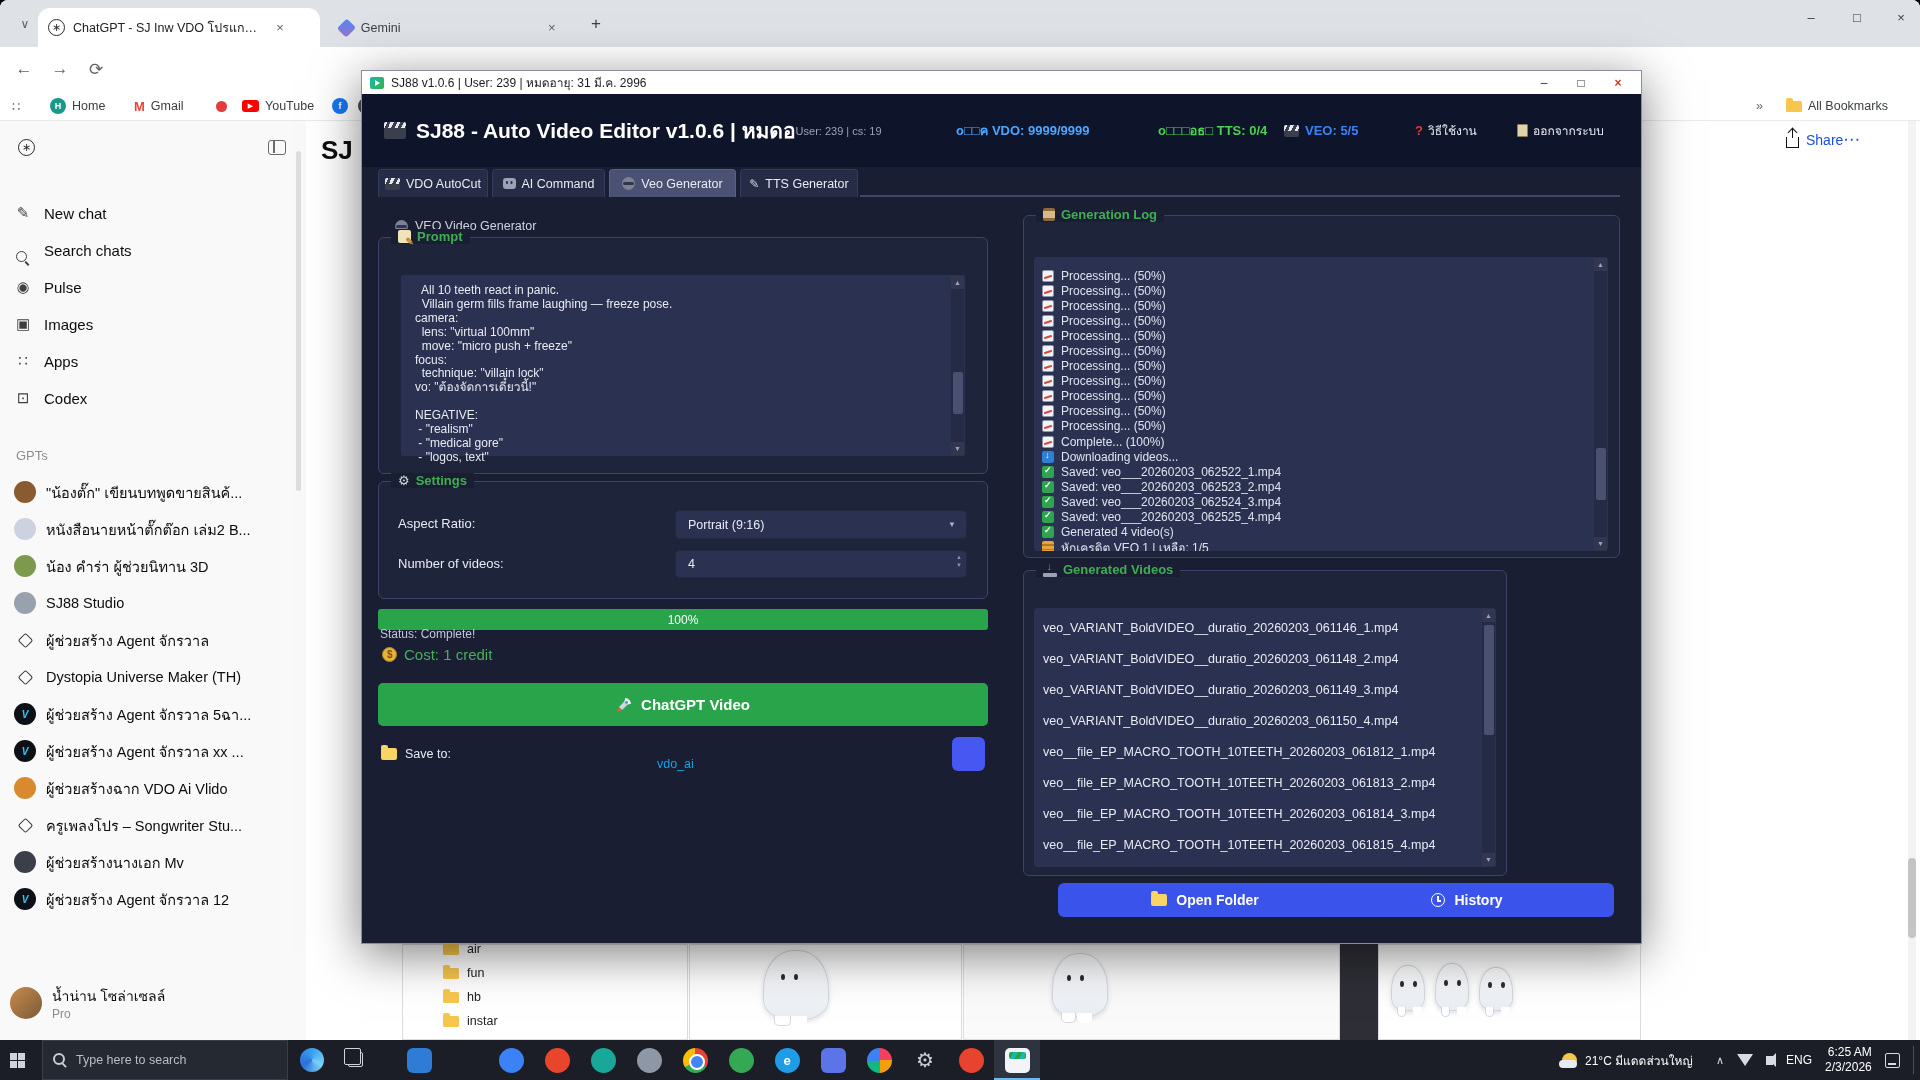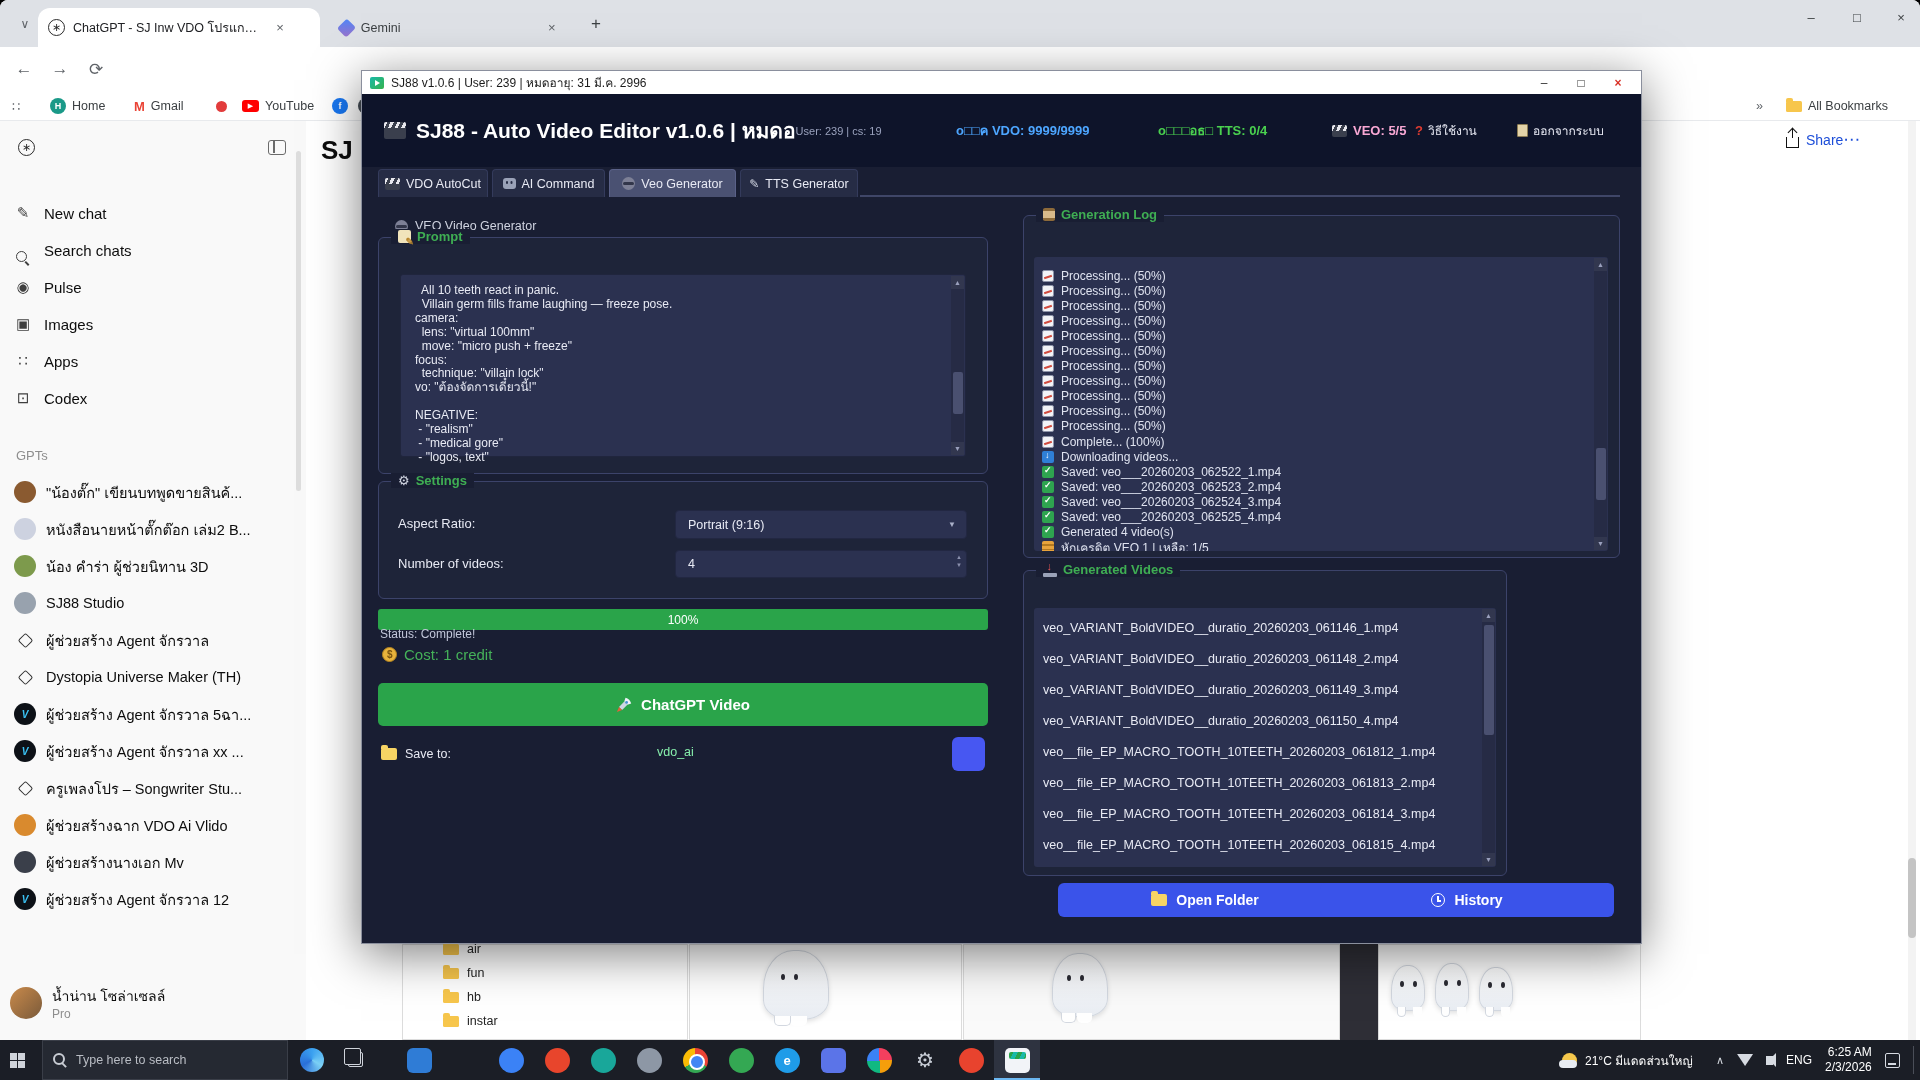--- a/index.html
+++ b/index.html
@@ -332,31 +332,31 @@
           </div>
 
           <div class="gprow" style="position:relative;margin:1px 0">
             <span class="gi gi-v" style="background: rgb(13, 17, 23);">
               <b>V</b>
             </span>
             <span>ผู้ช่วยสร้าง Agent จักรวาล xx ...</span>
           </div>
 
           <div class="gprow" style="position:relative;margin:1px 0">
+            <span class="gi gi-round" style="background: rgb(217, 138, 46);">
+              <b></b>
+            </span>
+            <span>ผู้ช่วยสร้างฉาก VDO Ai Vlido</span>
+          </div>
+
+          <div class="gprow" style="position:relative;margin:1px 0">
             <span class="gi gi-cube">
               <b></b>
             </span>
             <span>ครูเพลงโปร – Songwriter Stu...</span>
-          </div>
-
-          <div class="gprow" style="position:relative;margin:1px 0">
-            <span class="gi gi-round" style="background: rgb(217, 138, 46);">
-              <b></b>
-            </span>
-            <span>ผู้ช่วยสร้างฉาก VDO Ai Vlido</span>
           </div>
 
           <div class="gprow" style="position:relative;margin:1px 0">
             <span class="gi gi-round" style="background: rgb(58, 63, 74);">
               <b></b>
             </span>
             <span>ผู้ช่วยสร้างนางเอก Mv</span>
           </div>
 
           <div class="gprow" style="position:relative;margin:1px 0">
@@ -437,21 +437,21 @@
     <span class="atbtn">□</span>
     <span class="atbtn" style="color:#d93025;font-weight:bold">×</span>
   </div>
 
   <div class="apphdr">
     <span class="clap" style="margin-left:22px"></span>
     <span class="hdr-title">SJ88 - Auto Video Editor v1.0.6 | หมดอ</span>
     <span class="hdr-sub">User: 239 | cs: 19</span>
     <span class="hdr-chip" style="position:absolute;left:594px;color:#4da6ff">o□□ค VDO: 9999/9999</span>
     <span class="hdr-chip" style="position:absolute;left:796px;color:#4ad14f">o□□□อธ□ TTS: 0/4</span>
-    <span class="hdr-chip" style="position:absolute;left:970px;color:#f9a8d4">
+    <span class="hdr-chip" style="position:absolute;left:922px;color:#3b82f6">
         <span class="clap sm"></span>
         <span>VEO: 5/5</span>
       </span>
     <span class="hdr-link" style="position:absolute;left:1053px">
         <span class="qmark">?</span>
         <span>วิธีใช้งาน</span>
       </span>
     <span class="hdr-link" style="position:absolute;left:1155px">
         <span class="doors"></span>
         <span>ออกจากระบบ</span>
@@ -546,21 +546,21 @@
       </svg>
     <span>ChatGPT Video</span>
   </div>
 
   <div class="saverow">
     <span style="position:absol"></span>
     <span style="position:absolute;left:19px;top:12px;display:flex;align-items:center;gap:8px;font-size:12.5px;color:#e8eaf4">
         <span class="foldw"></span>
         <span>Save to:</span>
       </span>
-    <span style="position:absolute;left:295px;top:10px;font-size:12.5px;color:#86efac">vdo_ai</span>
+    <span style="position:absolute;left:295px;top:22px;font-size:12.5px;color:#0ea5e9">vdo_ai</span>
     <span class="savebtn"></span>
   </div>
 
   <div class="gbox" style="left:661px;top:144px;width:597px;height:343px">
     <div class="legend">
         <span class="scrollic"></span>
         <span>Generation Log</span>
       </div>
     <div style="position:absolute;left:10px;top:41px;right:11px;bottom:6px;background:#2b3150;border-radius:3px;overflow:hidden">
       <div style="position:absolute;left:8px;top:11px;right:22px">

